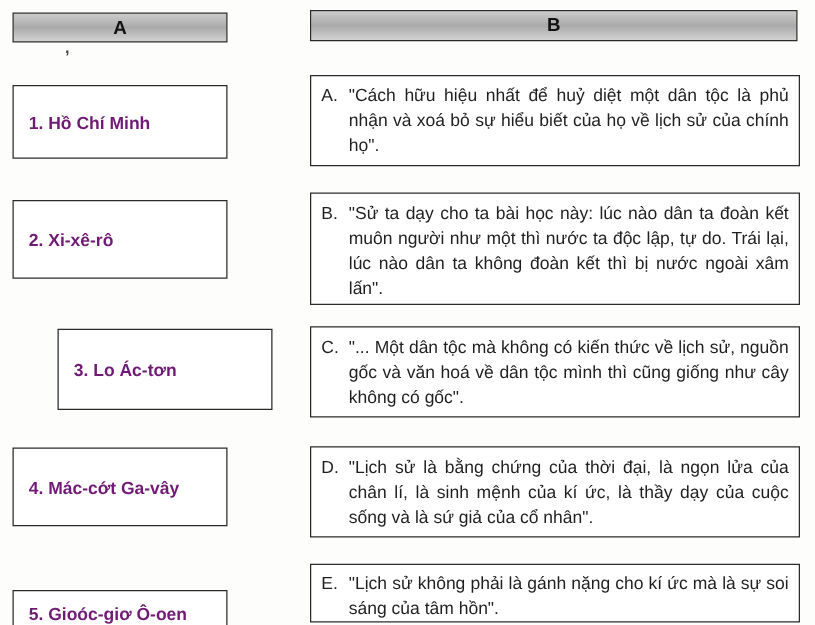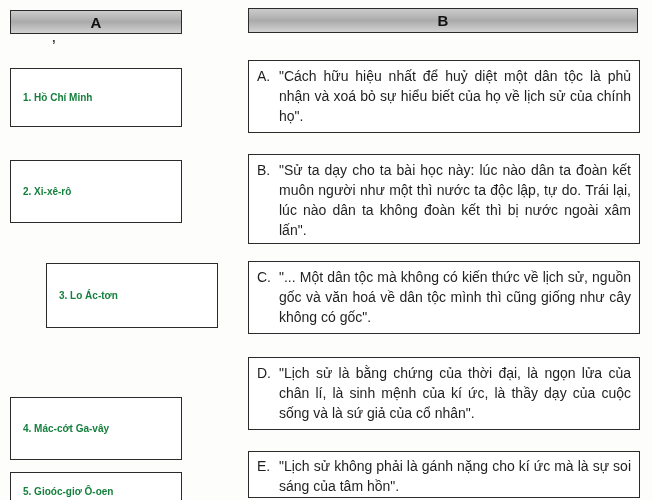--- a/index.html
+++ b/index.html
@@ -39,27 +39,27 @@
   .abox {
     position: absolute;
     left: 10px;
     width: 172px;
     border: 1px solid #2b2b2b;
     background: #ffffff;
     display: flex;
     align-items: center;
     padding-left: 12px;
     font-weight: bold;
-    font-size: 10px;
-    color: #15803d;
+    font-size: 14px;
+    color: #701a75;
   }
   .abox-1 { top: 68px;  height: 59px; }
   .abox-2 { top: 160px; height: 63px; }
   .abox-3 { top: 263px; height: 65px; margin-left: 36px; }
-  .abox-4 { top: 358px; height: 63px; margin-top: 39px; }
+  .abox-4 { top: 358px; height: 63px; }
   .abox-5 { top: 472px; height: 38px; }
 
   .bbox {
     position: absolute;
     left: 248px;
     width: 392px;
     border: 1px solid #2b2b2b;
     background: #ffffff;
     padding: 5px 8px;
     font-size: 14px;

